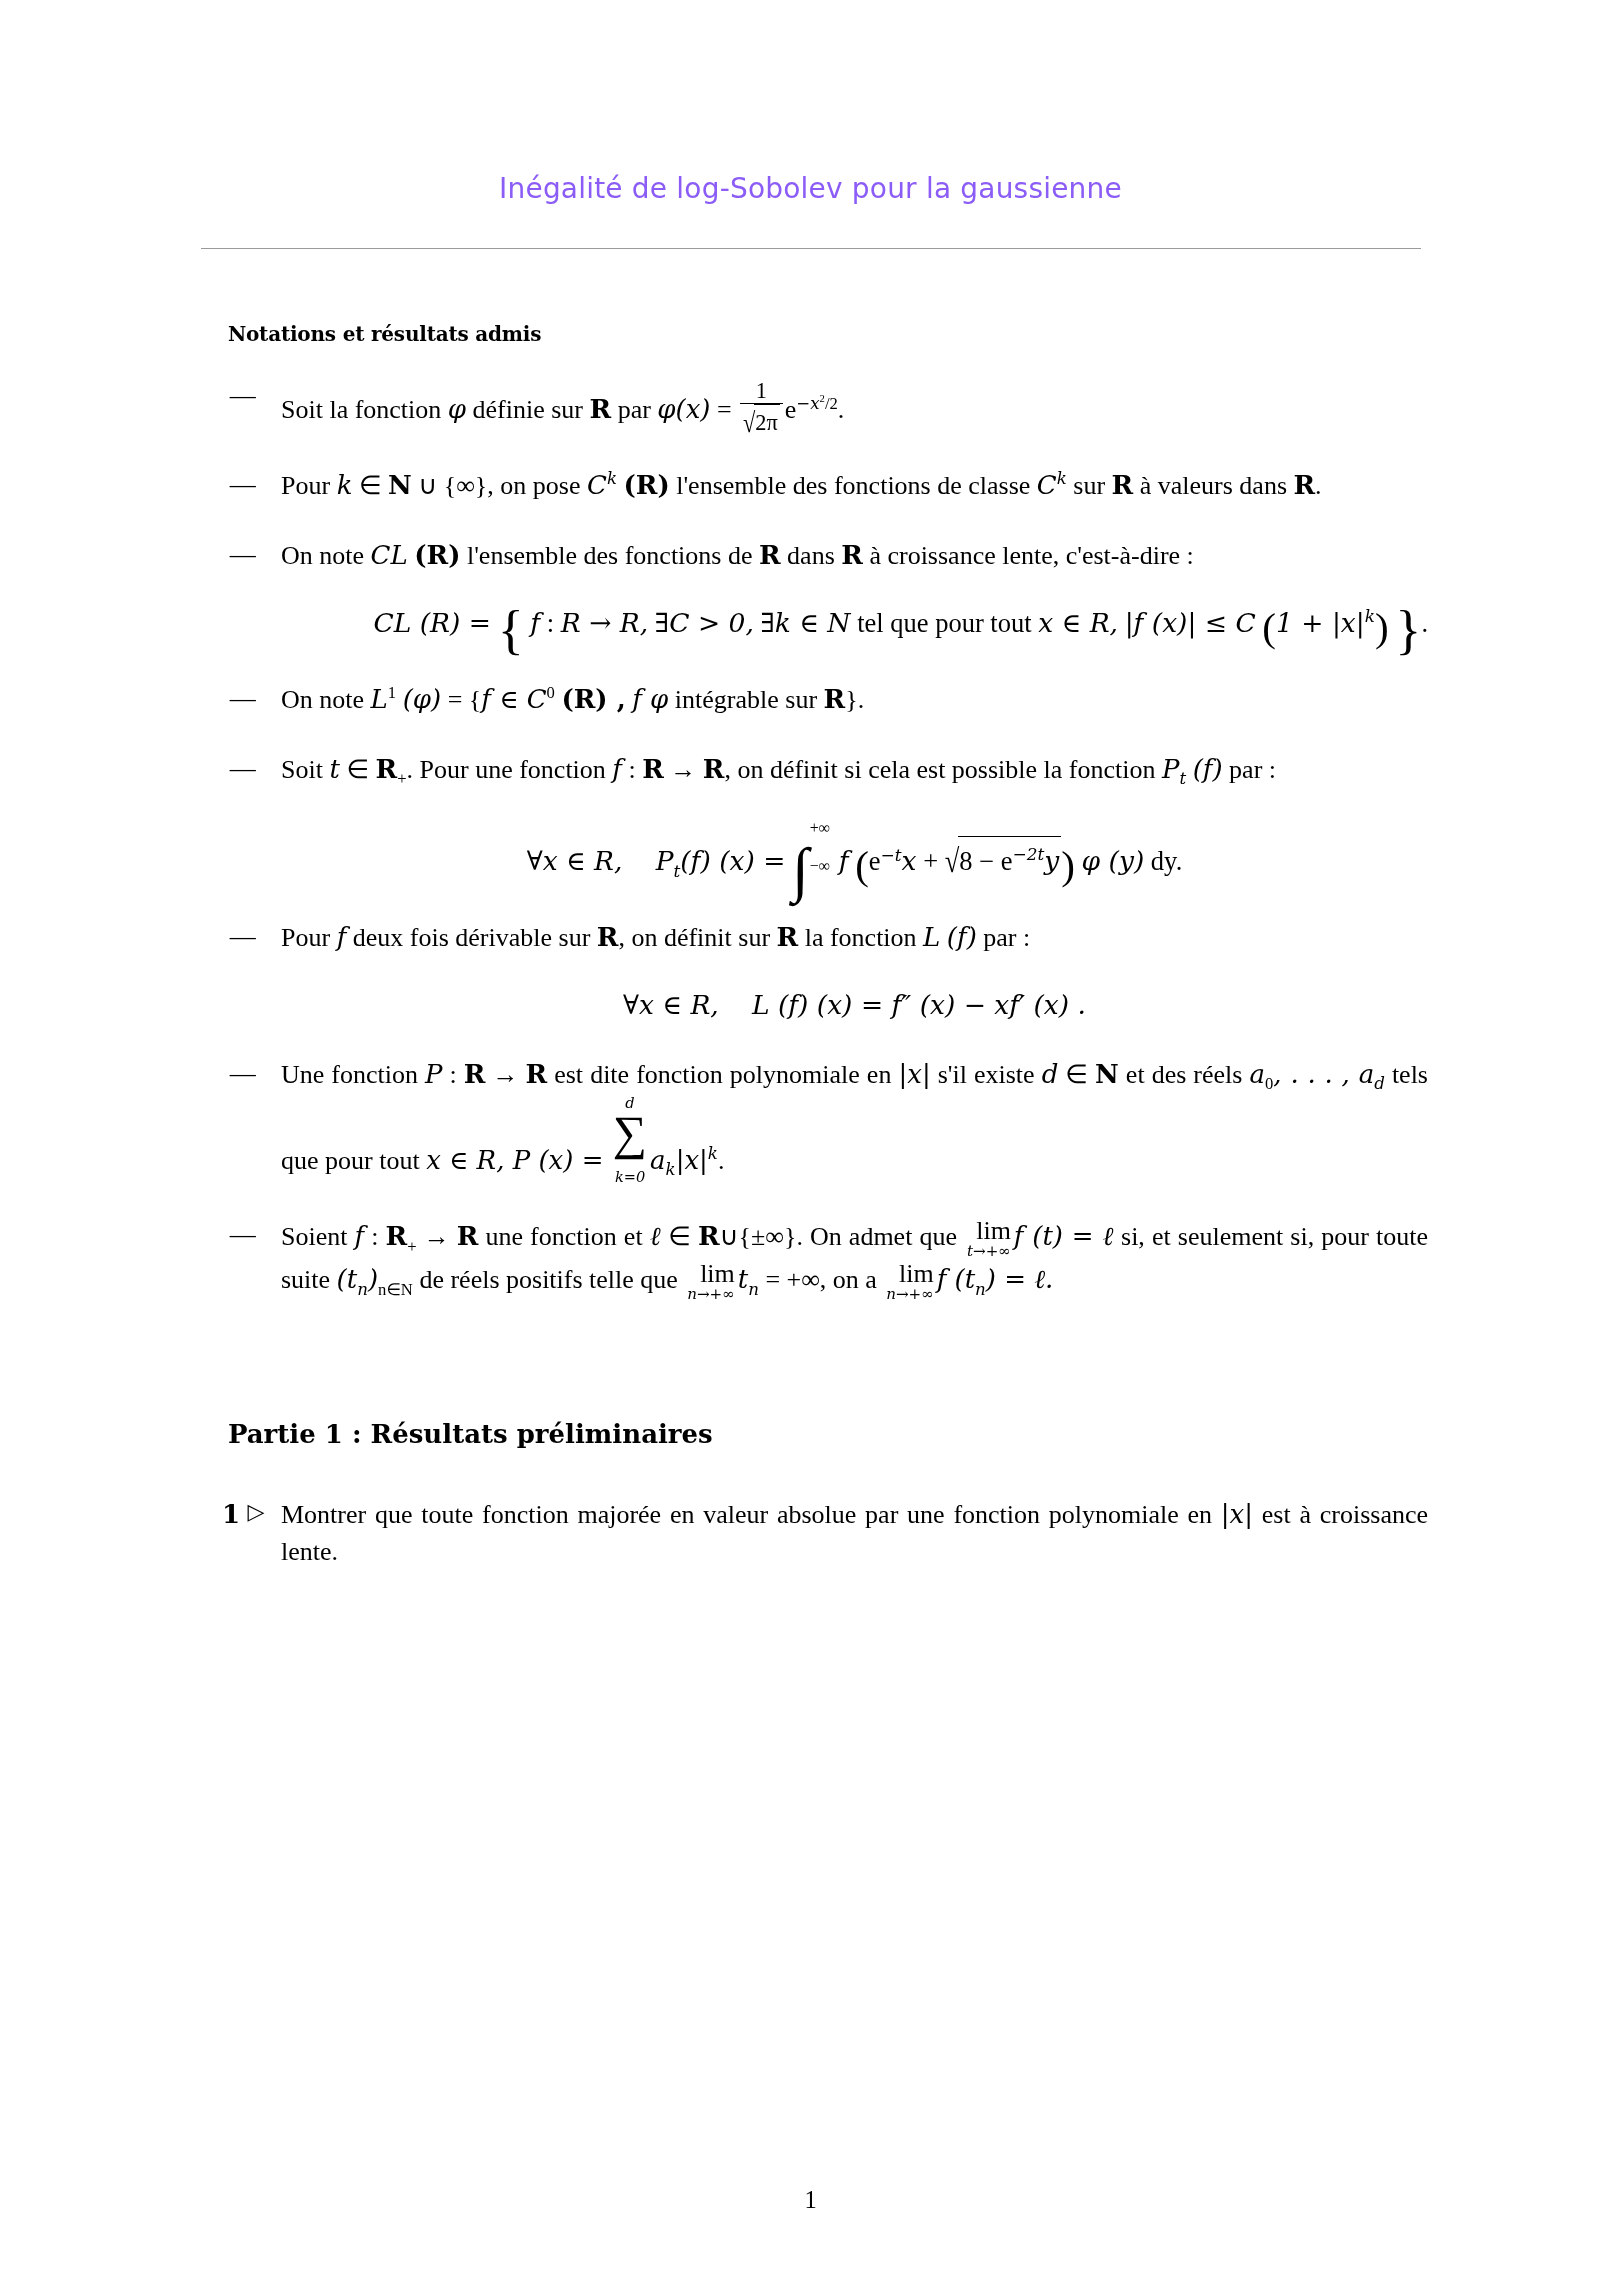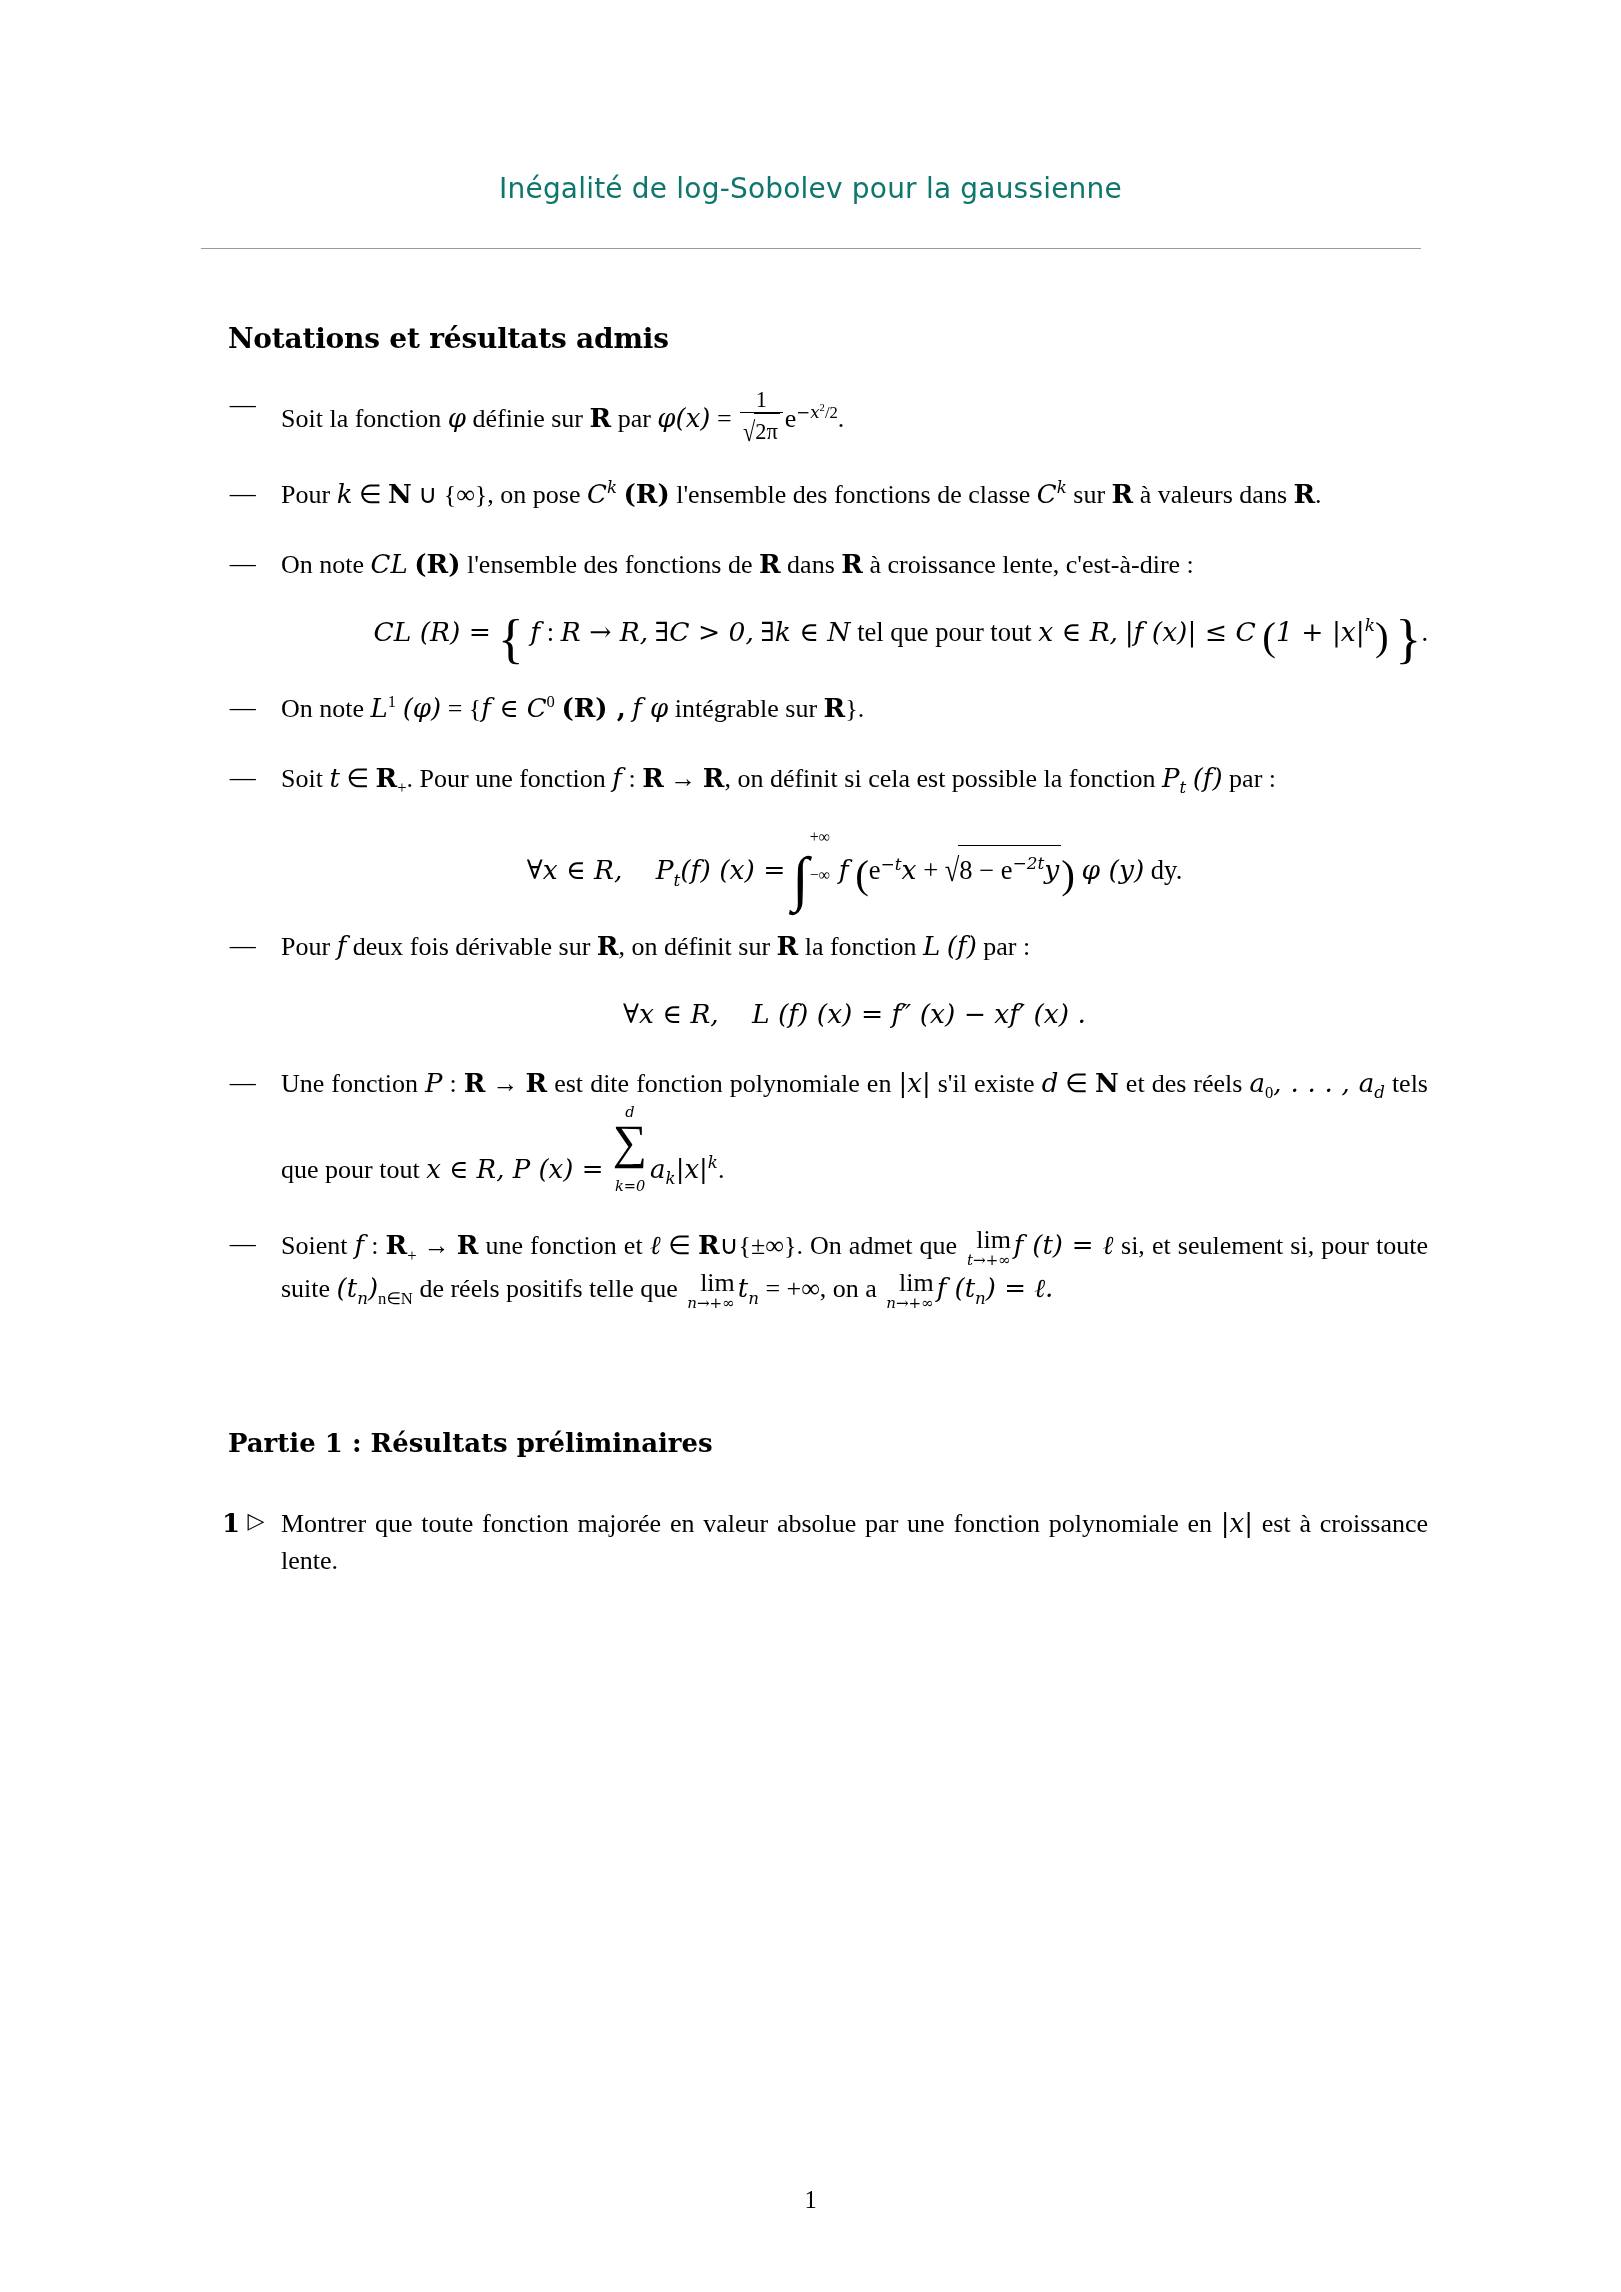--- a/index.html
+++ b/index.html
@@ -23,41 +23,41 @@
     padding: 0;
   }
 
   
   .header {
     margin-top: 172px;
     text-align: center;
     font-family: "DejaVu Sans", sans-serif;
     font-size: 28px;
     letter-spacing: 0.2px;
-    color: #0f766e;
+    color: #8b5cf6;
   }
   .header-rule {
     margin: 43px auto 0 auto;
     width: 1220px;
     height: 1px;
     background: #9a9a9a;
   }
 
   
   .content {
     margin: 0 auto;
     width: 1235px;
     padding-left: 29px;
     box-sizing: border-box;
   }
 
   h2.section-title {
     font-family: "DejaVu Serif", serif;
     font-weight: bold;
-    font-size: 28px;
+    font-size: 20px;
     margin: 73px 0 0 5.9px;
     letter-spacing: -0.2px;
   }
 
   ul.notations {
     list-style: none;
     margin: 0;
     padding: 0;
   }
   ul.notations > li {

